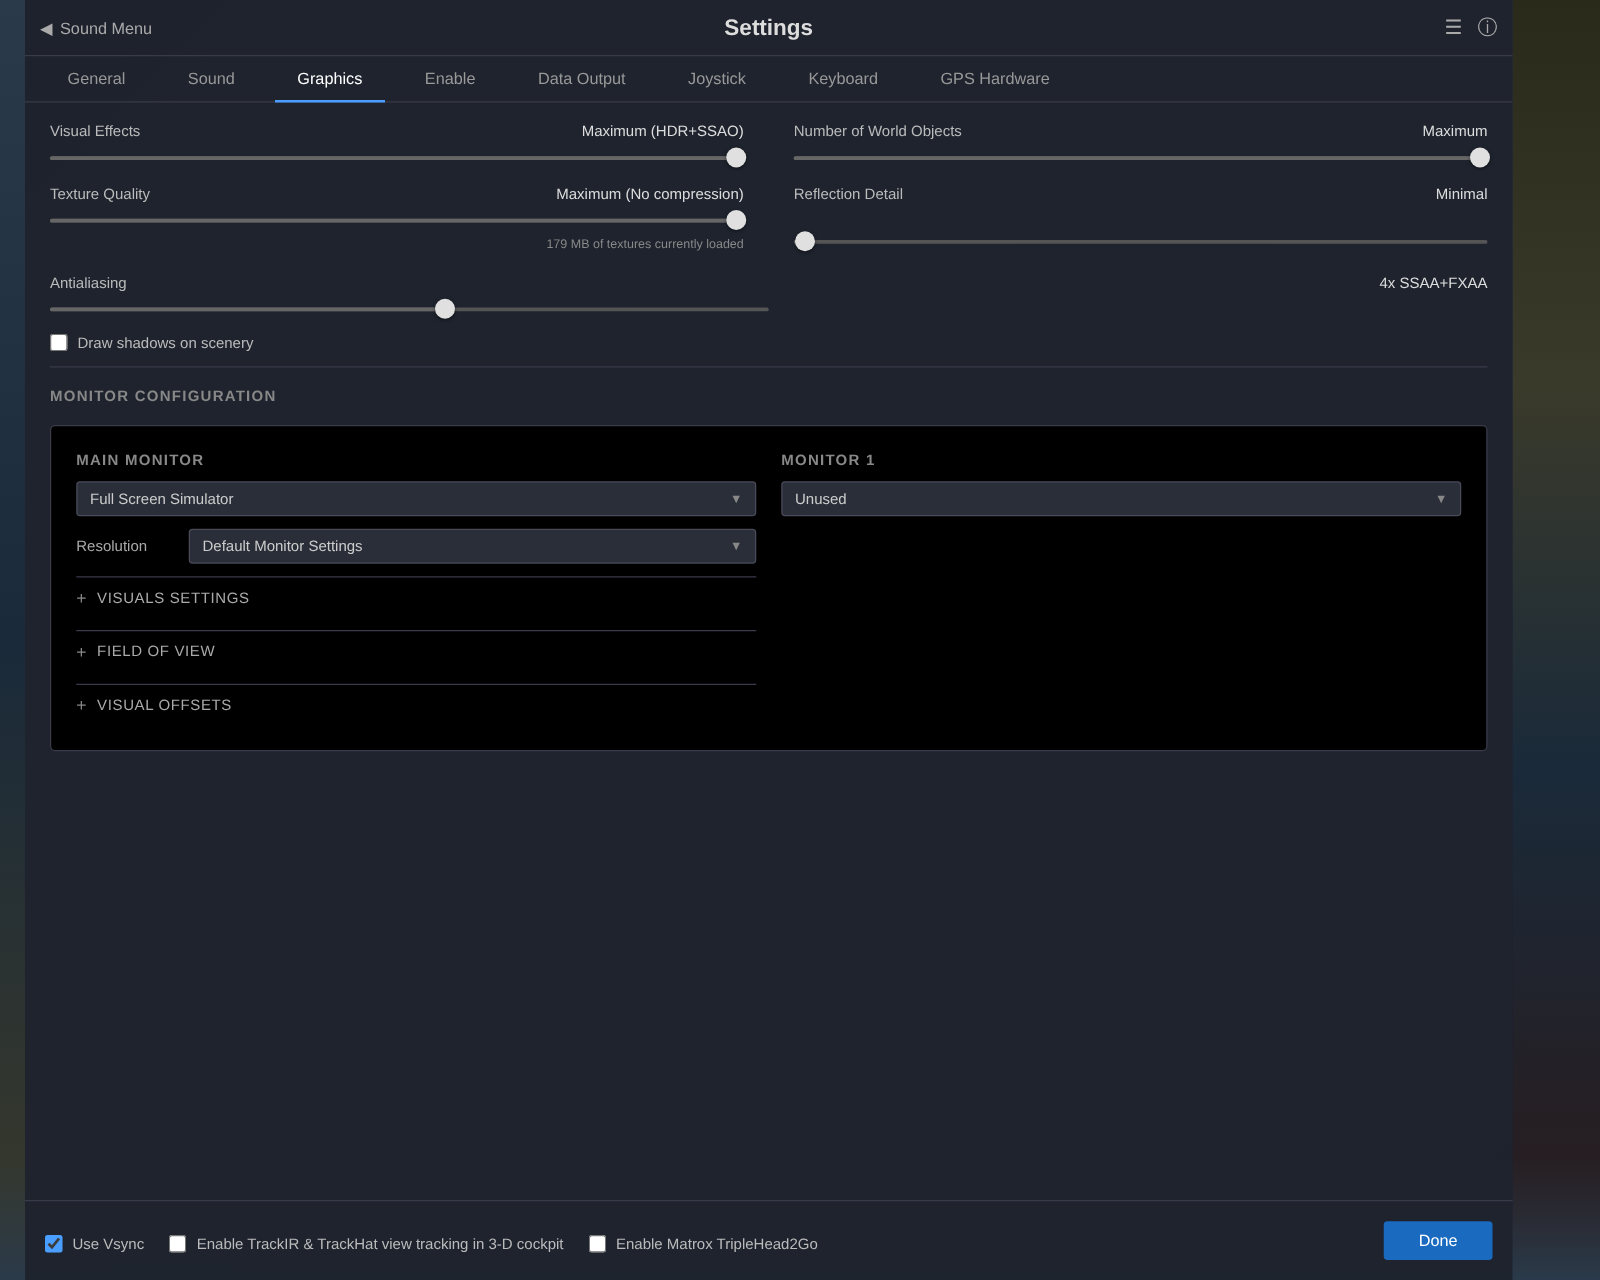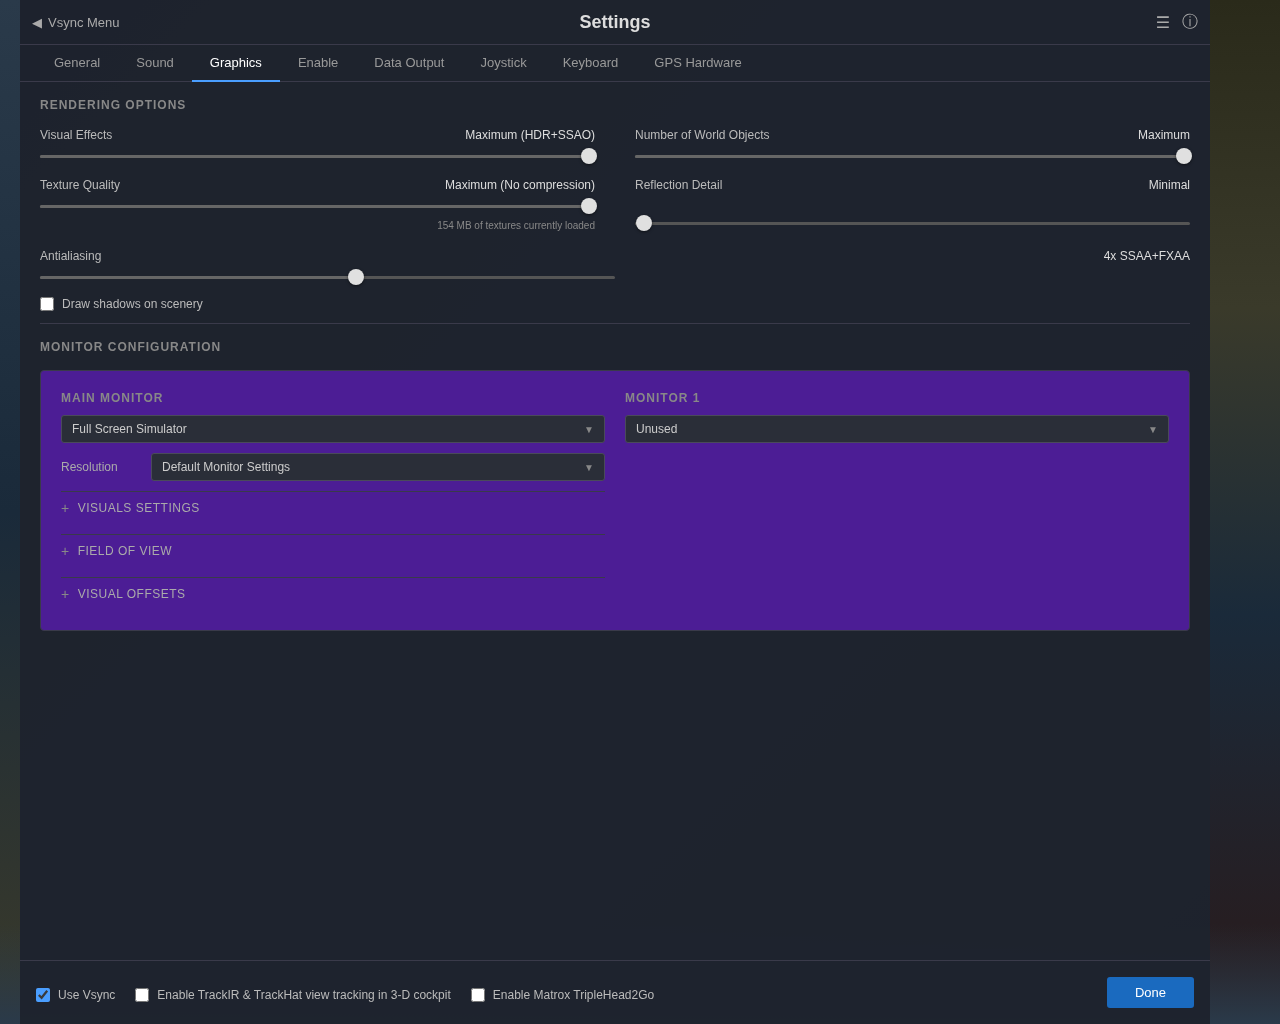--- a/index.html
+++ b/index.html
@@ -98,21 +98,21 @@
       color: #aaa;
       cursor: pointer;
       font-size: 16px;
     }
 
     
     .tabs {
       display: flex;
       padding: 0 16px;
       border-bottom: 1px solid #3a3a4a;
-      gap: 0;
+      gap: 14px;
     }
 
     .tab {
       padding: 10px 18px;
       color: #999;
       cursor: pointer;
       font-size: 13px;
       border-bottom: 2px solid transparent;
       margin-bottom: -1px;
     }
@@ -225,21 +225,21 @@
       font-size: 12px;
       color: #bbb;
     }
 
     
     .monitor-section {
       margin-top: 16px;
     }
 
     .monitor-config-box {
-      background: #4c1d95;
+      background: #000000;
       border: 1px solid #3a3a4a;
       border-radius: 4px;
       padding: 20px;
       margin-top: 12px;
     }
 
     .monitors-grid {
       display: grid;
       grid-template-columns: 1fr 1fr;
       gap: 20px;
@@ -351,21 +351,21 @@
 <div class="bg-overlay"></div>
 <div class="bg-left"></div>
 <div class="bg-right"></div>
 <div class="bg-bottom"></div>
 
 <div class="settings-panel">
 
   <div class="header">
     <div class="back-btn">
       <span>◀</span>
-      <span>Vsync Menu</span>
+      <span>Sound Menu</span>
     </div>
     <span class="header-title">Settings</span>
     <div class="header-icons">
       <span class="header-icon">☰</span>
       <span class="header-icon">ⓘ</span>
     </div>
   </div>
 
   <div class="tabs">
     <div class="tab">General</div>
@@ -373,21 +373,20 @@
     <div class="tab active">Graphics</div>
     <div class="tab">Enable</div>
     <div class="tab">Data Output</div>
     <div class="tab">Joystick</div>
     <div class="tab">Keyboard</div>
     <div class="tab">GPS Hardware</div>
   </div>
 
   <div class="content">
 
-    <div class="section-title">RENDERING OPTIONS</div>
 
     <div class="rendering-grid">
 
       <div class="slider-row">
         <div class="slider-header">
           <span class="slider-label">Visual Effects</span>
           <span class="slider-value">Maximum (HDR+SSAO)</span>
         </div>
         <div class="slider-container">
           <div class="slider-track">
@@ -414,21 +413,21 @@
         <div class="slider-header">
           <span class="slider-label">Texture Quality</span>
           <span class="slider-value">Maximum (No compression)</span>
         </div>
         <div class="slider-container">
           <div class="slider-track">
             <div class="slider-fill" style="width:99%;"></div>
             <div class="slider-thumb" style="left:calc(99% - 8px);"></div>
           </div>
         </div>
-        <div class="slider-sub-text">154 MB of textures currently loaded</div>
+        <div class="slider-sub-text">179 MB of textures currently loaded</div>
       </div>
 
       <div class="reflection-row">
         <div class="slider-header">
           <span class="slider-label">Reflection Detail</span>
           <span class="slider-value">Minimal</span>
         </div>
         <div class="slider-container">
           <div class="slider-track">
             <div class="slider-fill" style="width:1%;"></div>

